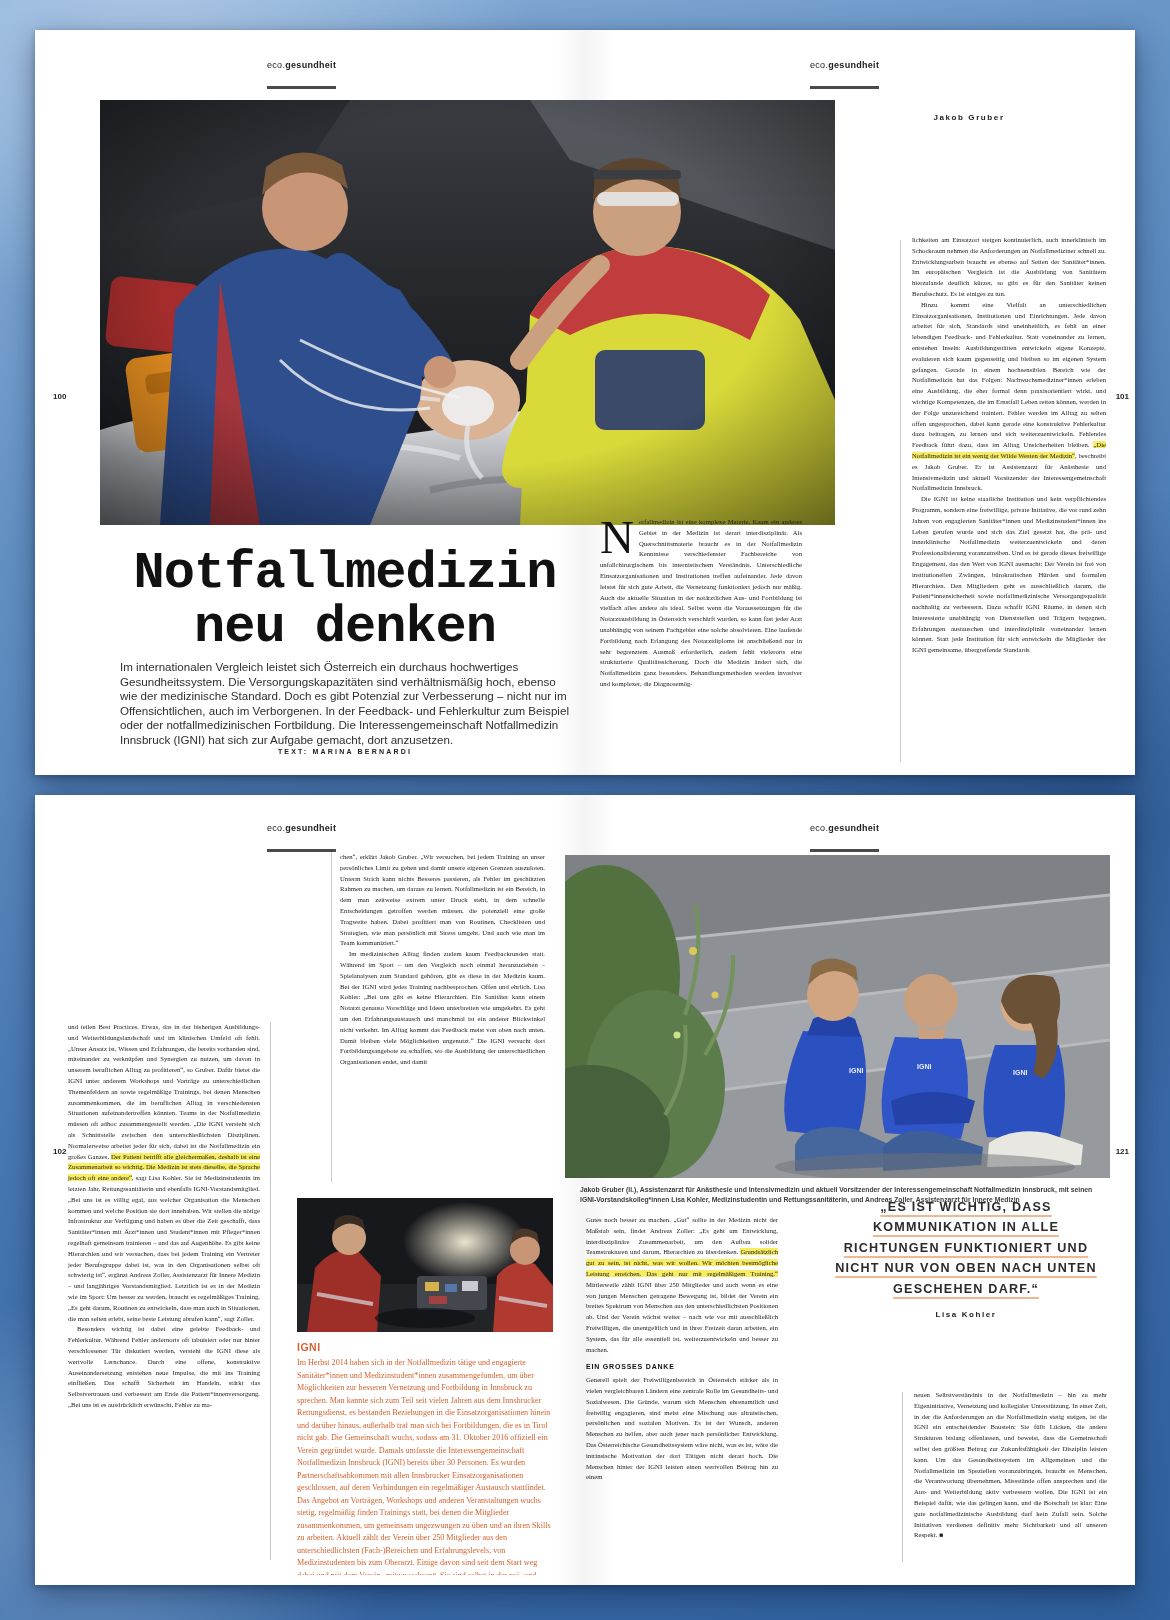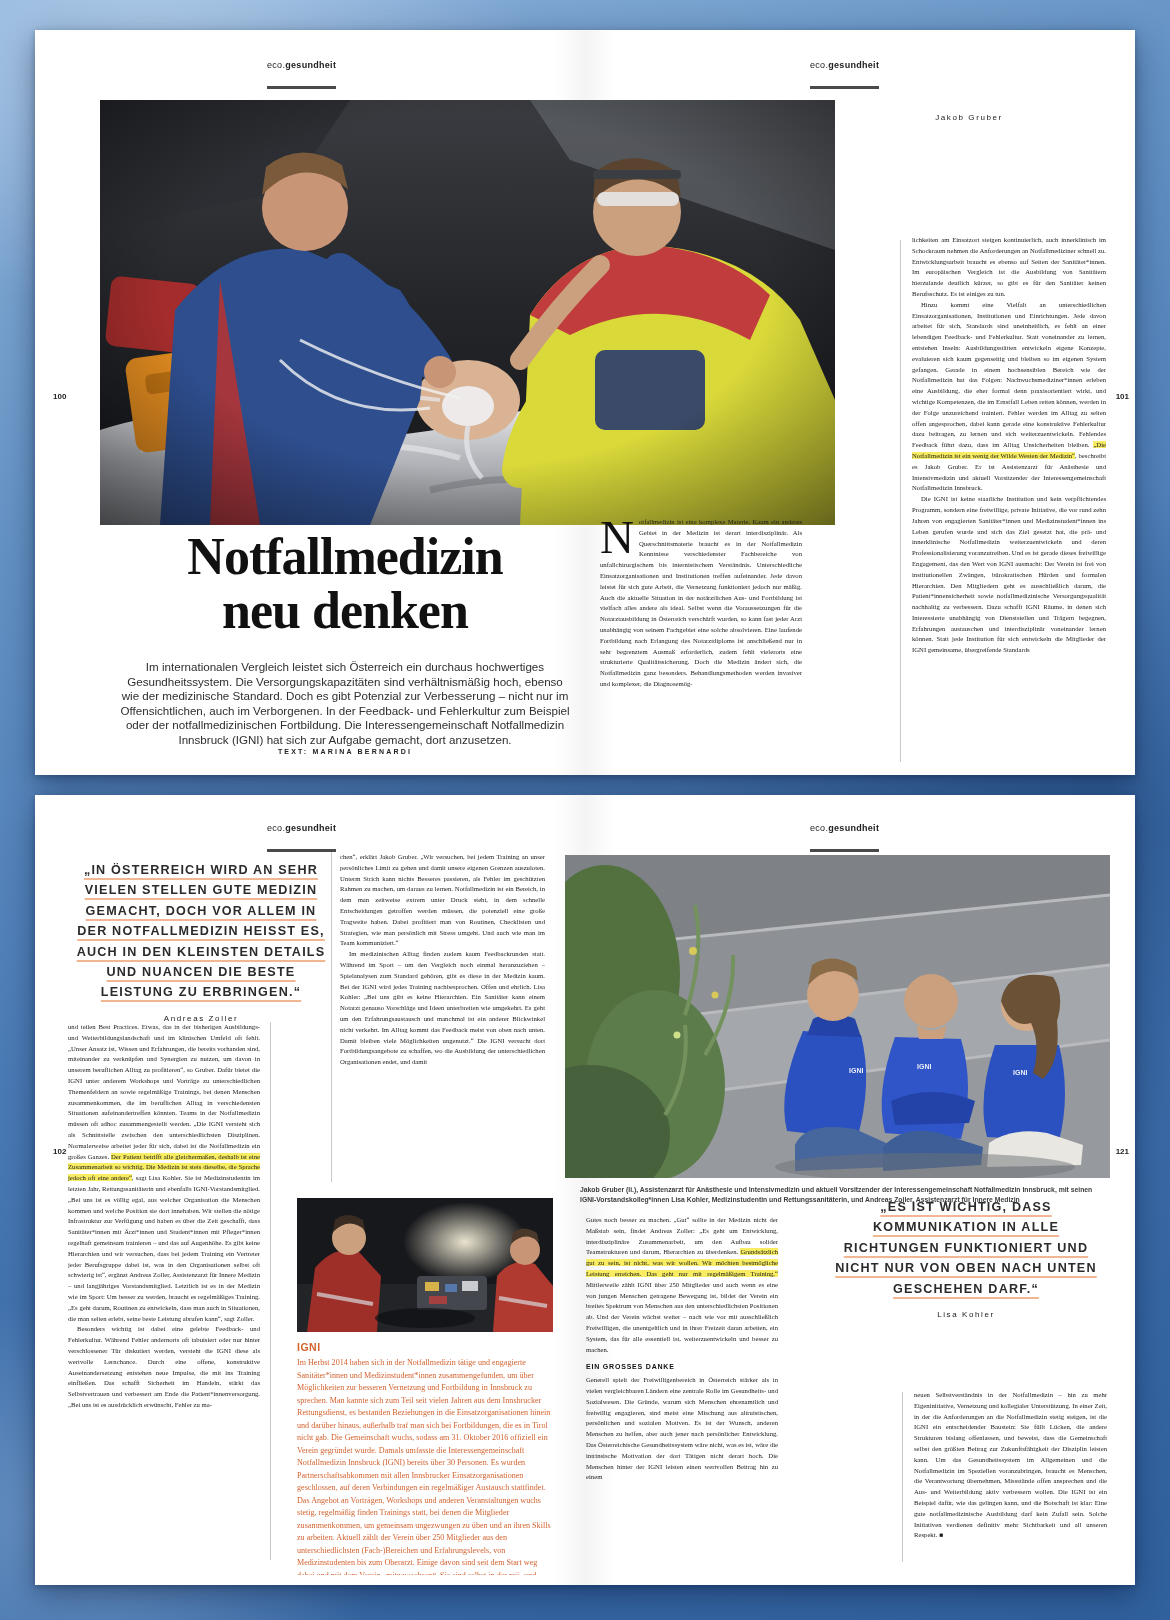--- a/index.html
+++ b/index.html
@@ -21,27 +21,27 @@
   .abs{position:absolute;}
   
   .eco-header{font-size:9px;letter-spacing:.3px;color:#222;border-bottom:3px solid #4a4a4a;padding-bottom:16px;}
   .eco-header .light{font-weight:400;}
   .eco-header .bold{font-weight:700;}
   
   .pagenum{font-size:8px;font-weight:700;color:#222;margin-left:12px;}
   
   .main-title{font-family:"Liberation Serif",serif;font-weight:700;color:#111;
     font-size:52px;line-height:1.04;text-align:center;letter-spacing:-1px;white-space:pre-line;}
-  .intro{font-size:11.6px;line-height:14.6px;text-align:center;color:#2e2e2e;}
+  .intro{font-size:11.6px;line-height:14.6px;text-align:left;color:#2e2e2e;}
   .byline{font-size:7px;font-weight:700;letter-spacing:2.2px;text-align:center;color:#222;}
   
   .quote{text-align:center;}
   .quote p{margin:0;font-size:12.6px;line-height:1.62;font-weight:700;letter-spacing:1.2px;color:#2b2b2b;
     text-decoration:underline;text-decoration-color:#f2b690;text-decoration-thickness:2px;text-underline-offset:4px;}
-  .quote .author{display:block;margin-top:11px;font-size:8px;font-weight:400;letter-spacing:1.6px;color:#222;
+  .quote .author{display:block;margin-top:11px;font-size:8px;font-weight:700;letter-spacing:1.6px;color:#222;
     text-decoration:none;}
   
   .col{font-family:"Liberation Serif",serif;font-size:6.7px;line-height:10.8px;color:#1c1c1c;
     text-align:justify;overflow:hidden;}
   .col p{margin:0;}
   .col p.ind{text-indent:9px;}
   .col h4{margin:7px 0 2px 0;font-family:"Liberation Sans",sans-serif;font-size:7px;letter-spacing:.8px;color:#111;}
   mark{background:#f7ec62;color:inherit;padding:0;}
   .dropcap{float:left;font-family:"Liberation Serif",serif;font-weight:400;font-size:47px;line-height:36px;
     padding:2px 5px 0 0;color:#111;}
@@ -121,21 +121,21 @@
       <path d="M493,100 q44,-40 88,-2 l-4,-26 q-44,-28 -82,0 Z" fill="#5a4430"></path>
       <rect x="497" y="92" width="82" height="14" rx="7" fill="#e8eaec" opacity=".85"></rect>
       <rect x="493" y="70" width="88" height="9" rx="4" fill="#3a3d42"></rect>
       <path d="M500,165 q-40,40 -80,95" stroke="#caa07e" stroke-width="20" fill="none" stroke-linecap="round"></path>
 
       <path d="M180,260 q60,60 150,48 M200,240 q80,40 160,58" stroke="#f0f1f3" stroke-width="3" fill="none" opacity=".8"></path>
       <rect width="735" height="425" fill="url(#vign)"></rect>
     </svg>
   </div>
 
-  <div class="abs main-title" style="left:65px;top:500px;width:490px;">Notfallmedizin
+  <div class="abs main-title" style="left:65px;top:517px;width:490px;font-family:Liberation Mono, monospace;">Notfallmedizin
 neu denken</div>
   <div class="abs intro" style="left:85px;top:630px;width:450px;">Im internationalen Vergleich leistet sich Österreich ein durchaus hochwertiges Gesundheitssystem. Die Versorgungskapazitäten sind verhältnismäßig hoch, ebenso wie der medizinische Standard. Doch es gibt Potenzial zur Verbesserung – nicht nur im Offensichtlichen, auch im Verborgenen. In der Feedback- und Fehlerkultur zum Beispiel oder der notfallmedizinischen Fortbildung. Die Interessengemeinschaft Notfallmedizin Innsbruck (IGNI) hat sich zur Aufgabe gemacht, dort anzusetzen.</div>
   <div class="abs byline" style="left:85px;top:718px;width:450px;">TEXT: MARINA BERNARDI</div>
 
   <div class="abs col" style="left:565px;top:487px;width:202px;height:248px;">
     <span class="dropcap">N</span><span><p><span>otfallmedizin ist eine komplexe Materie. Kaum ein anderes Gebiet in der Medizin ist derart interdisziplinär. Als Querschnittsmaterie braucht es in der Notfallmedizin Kenntnisse verschiedenster Fachbereiche von unfallchirurgischem bis internistischem Verständnis. Unterschiedliche Einsatzorganisationen und Institutionen treffen aufeinander. Jede davon leistet für sich gute Arbeit, die Vernetzung funktioniert jedoch nur mäßig. Auch die aktuelle Situation in der notärztlichen Aus- und Fortbildung ist vielfach alles andere als ideal. Selbst wenn die Voraussetzungen für die Notarztausbildung in Österreich verschärft wurden, so kann fast jeder Arzt unabhängig von seinem Fachgebiet eine solche absolvieren. Eine laufende Fortbildung nach Erlangung des Notarztdiploms ist anschließend nur in sehr begrenztem Ausmaß erforderlich, zudem fehlt vielerorts eine strukturierte Qualitätssicherung. Doch die Medizin ändert sich, die Notfallmedizin ganz besonders. Behandlungsmethoden werden invasiver und komplexer, die Diagnosemög-</span></p></span>
   </div>
 
   <div class="abs quote" style="left:800px;top:72px;width:268px;">
     <span class="author">Jakob Gruber</span>
@@ -155,24 +155,20 @@
   <div class="abs eco-header" style="left:232px;top:28px;">
     <span class="light">eco.</span><span class="bold">gesundheit</span>
   </div>
   <div class="abs eco-header" style="left:775px;top:28px;">
     <span class="light">eco.</span><span class="bold">gesundheit</span>
   </div>
 
   <div class="abs pagenum" style="left:6px;top:352px;">102</div>
   <div class="abs pagenum" style="right:6px;top:352px;">121</div>
 
-  <div class="abs quote" style="left:35px;top:65px;width:262px;">
-    <p>„IN ÖSTERREICH WIRD AN SEHR VIELEN STELLEN GUTE MEDIZIN GEMACHT, DOCH VOR ALLEM IN DER NOTFALLMEDIZIN HEISST ES, AUCH IN DEN KLEINSTEN DETAILS UND NUANCEN DIE BESTE LEISTUNG ZU ERBRINGEN.“</p>
-    <span class="author">Andreas Zoller</span>
-  </div>
 
   <div class="abs col" style="left:33px;top:227px;width:192px;height:545px;">
       <p><span>und teilen Best Practices. Etwas, das in der bisherigen Ausbildungs- und Weiterbildungslandschaft und im klinischen Umfeld oft fehlt. „Unser Ansatz ist, Wissen und Erfahrungen, die bereits vorhanden sind, miteinander zu verknüpfen und Synergien zu nutzen, um davon in unserem beruflichen Alltag zu profitieren“, so Gruber. Dafür bietet die IGNI unter anderem Workshops und Vorträge zu unterschiedlichen Themenfeldern an sowie regelmäßige Trainings, bei denen Menschen zusammenkommen, die im beruflichen Alltag in verschiedensten Situationen aufeinandertreffen könnten. Teams in der Notfallmedizin müssen oft adhoc zusammengestellt werden. „Die IGNI versteht sich als Schnittstelle zwischen den unterschiedlichsten Disziplinen. Normalerweise arbeitet jeder für sich, dabei ist die Notfallmedizin ein großes Ganzes. </span><mark>Der Patient betrifft alle gleichermaßen, deshalb ist eine Zusammenarbeit so wichtig. Die Medizin ist stets dieselbe, die Sprache jedoch oft eine andere“</mark><span>, sagt Lisa Kohler. Sie ist Medizinstudentin im letzten Jahr, Rettungssanitäterin und ebenfalls IGNI-Vorstandsmitglied. „Bei uns ist es völlig egal, aus welcher Organisation die Menschen kommen und welche Position sie dort innehaben. Wir stellen die nötige Infrastruktur zur Verfügung und haben es über die Zeit geschafft, dass Sanitäter*innen mit Ärzt*innen und Student*innen mit Pfleger*innen regelhaft gemeinsam trainieren – und das auf Augenhöhe. Es gibt keine Hierarchien und wir versuchen, dass bei jedem Training ein Vertreter jeder Berufsgruppe dabei ist, was in den Organisationen selbst oft schwierig ist“, ergänzt Andreas Zoller, Assistenzarzt für Innere Medizin – und langjähriges Vorstandsmitglied. Letztlich ist es in der Medizin wie im Sport: Um besser zu werden, braucht es regelmäßiges Training. „Es geht darum, Routinen zu entwickeln, dass man auch in Situationen, die man selten erlebt, seine beste Leistung abrufen kann“, sagt Zoller.</span></p>
       <p class="ind"><span>Besonders wichtig ist dabei eine gelebte Feedback- und Fehlerkultur. Während Fehler andernorts oft tabuisiert oder nur hinter verschlossener Tür diskutiert werden, versteht die IGNI diese als wertvolle Lernchance. Durch eine offene, konstruktive Auseinandersetzung entstehen neue Impulse, die mit ins Training einfließen. Das schafft Sicherheit im Handeln, stärkt das Selbstvertrauen und verbessert am Ende die Patient*innenversorgung. „Bei uns ist es ausdrücklich erwünscht, Fehler zu ma-</span></p>
     </div>
   <div class="abs vrule" style="left:235px;top:227px;height:538px;"></div>
   <div class="abs vrule" style="left:296px;top:57px;height:330px;"></div>
   <div class="abs col" style="left:305px;top:57px;width:205px;height:332px;">
       <p><span>chen“, erklärt Jakob Gruber. „Wir versuchen, bei jedem Training an unser persönliches Limit zu gehen und damit unsere eigenen Grenzen auszuloten. Unterm Strich kann nichts Besseres passieren, als Fehler im geschützten Rahmen zu machen, um daraus zu lernen. Notfallmedizin ist ein Bereich, in dem man zeitweise extrem unter Druck steht, in dem schnelle Entscheidungen getroffen werden müssen, die potenziell eine große Tragweite haben. Dabei profitiert man von Routinen, Checklisten und Strategien, wie man persönlich mit Stress umgeht. Und auch wie man im Team kommuniziert.“</span></p>
       <p class="ind"><span>Im medizinischen Alltag finden zudem kaum Feedbackrunden statt. Während im Sport – um den Vergleich noch einmal heranzuziehen – Spielanalysen zum Standard gehören, gibt es diese in der Medizin kaum. Bei der IGNI wird jedes Training nachbesprochen. Offen und ehrlich. Lisa Kohler: „Bei uns gibt es keine Hierarchien. Ein Sanitäter kann einem Notarzt genauso Vorschläge und Ideen unterbreiten wie umgekehrt. Es geht um den Erfahrungsaustausch und manchmal ist ein anderer Blickwinkel nicht verkehrt. Im Alltag kommt das Feedback meist von oben nach unten. Damit bleiben viele Möglichkeiten ungenutzt.“ Die IGNI versucht dort Fortbildungsangebote zu schaffen, wo die Ausbildung der unterschiedlichen Organisationen endet, und damit</span></p>

